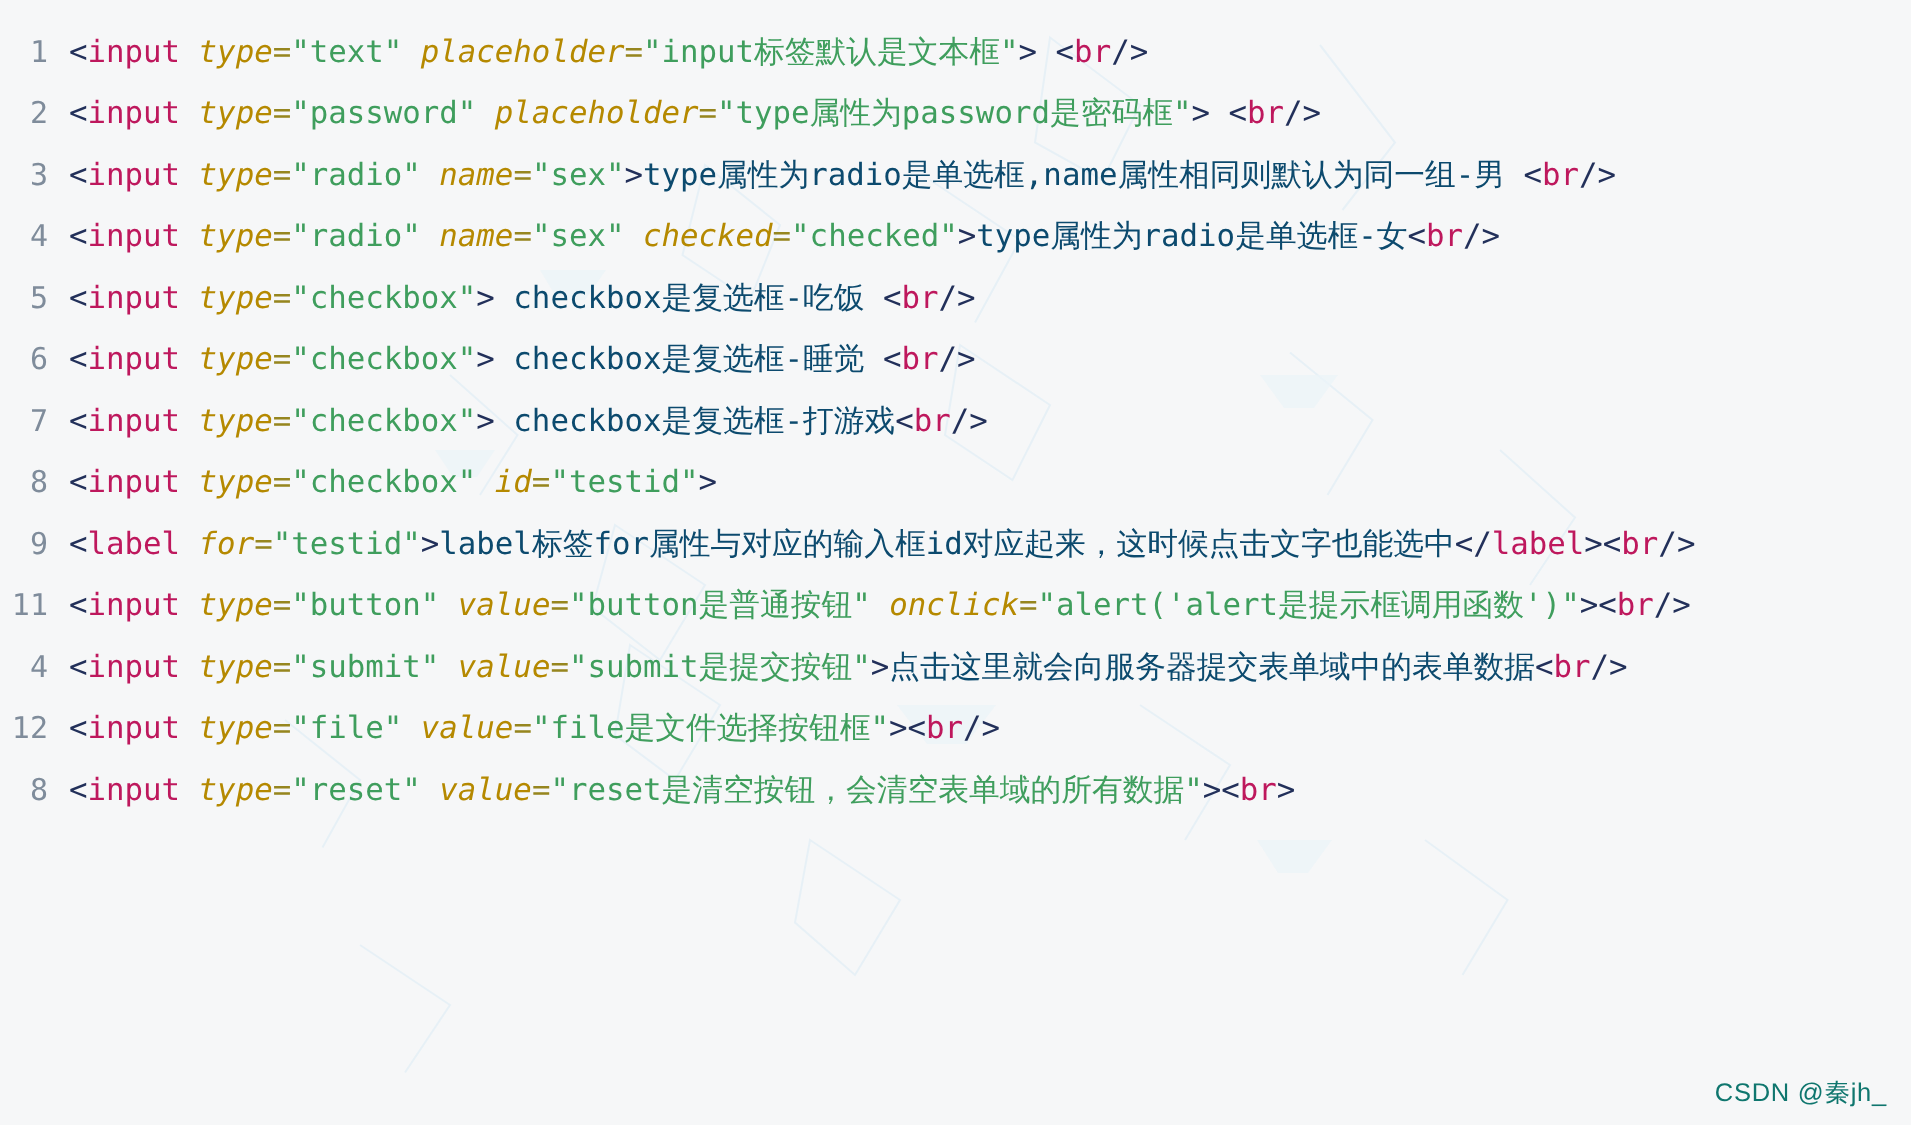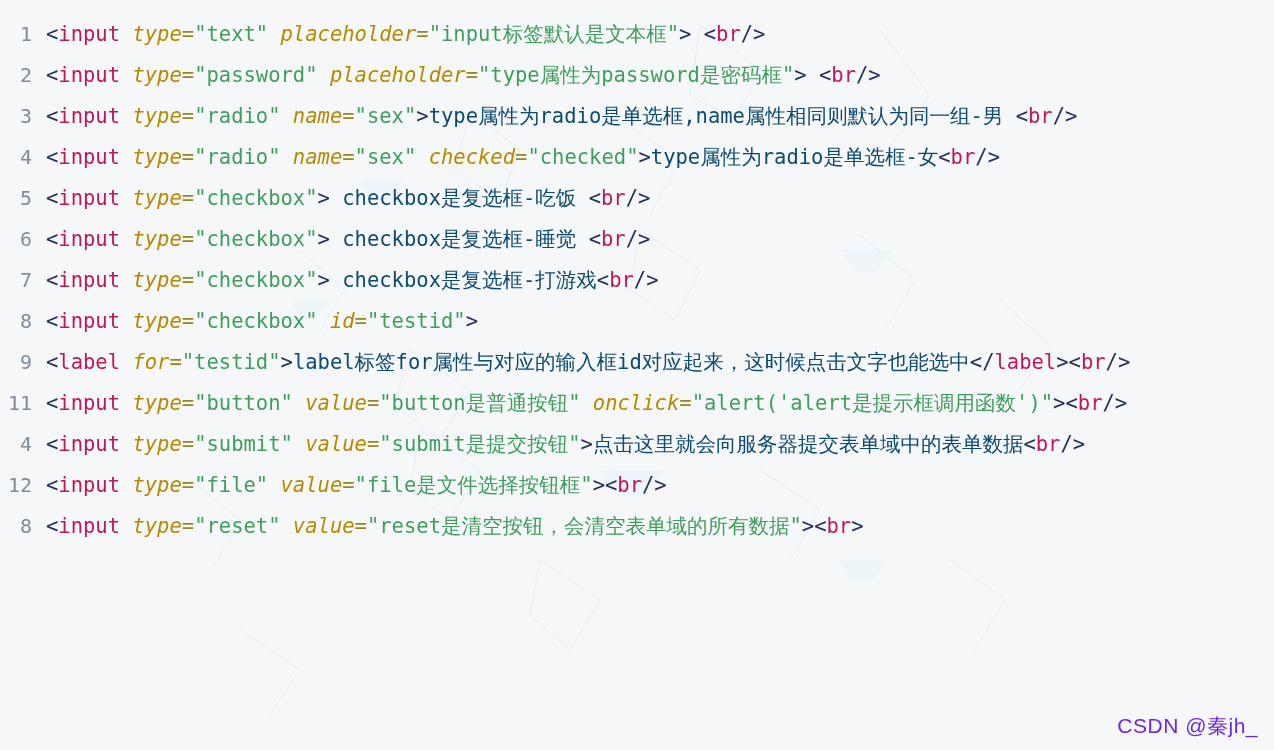--- a/index.html
+++ b/index.html
@@ -74,22 +74,22 @@
   .t-attr   { color: #b58900; font-style: italic; }
   .t-eq     { color: #96861f; }
   .t-str    { color: #3f9e5d; }
   .t-text   { color: #0c4a6e; }
 
   .watermark {
     position: absolute;
     right: 16px;
     bottom: 10px;
     z-index: 2;
-    color: #6d28d9;
-    font-size: 21px;
+    color: #0f766e;
+    font-size: 17px;
     font-family: "Liberation Sans", sans-serif;
     letter-spacing: 0.5px;
     user-select: none;
   }
 </style>
 </head>
 <body>
 
 <div id="code-block">
 

